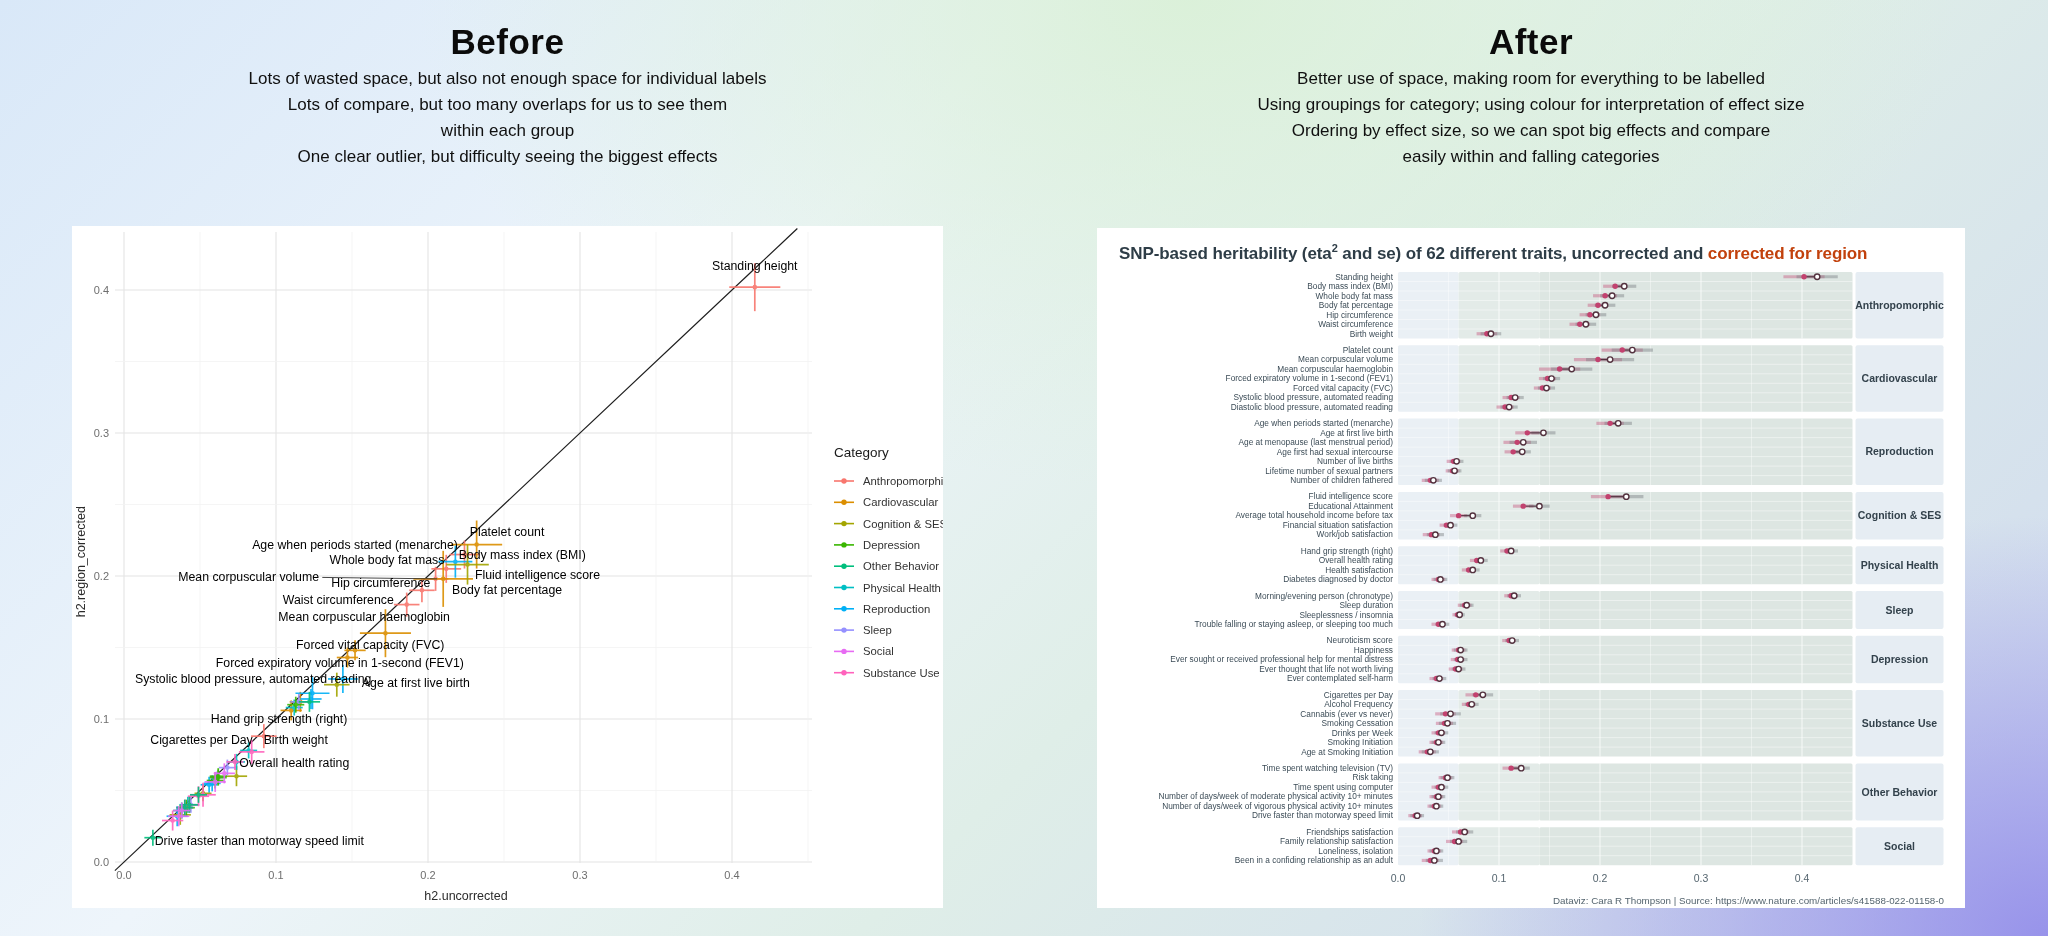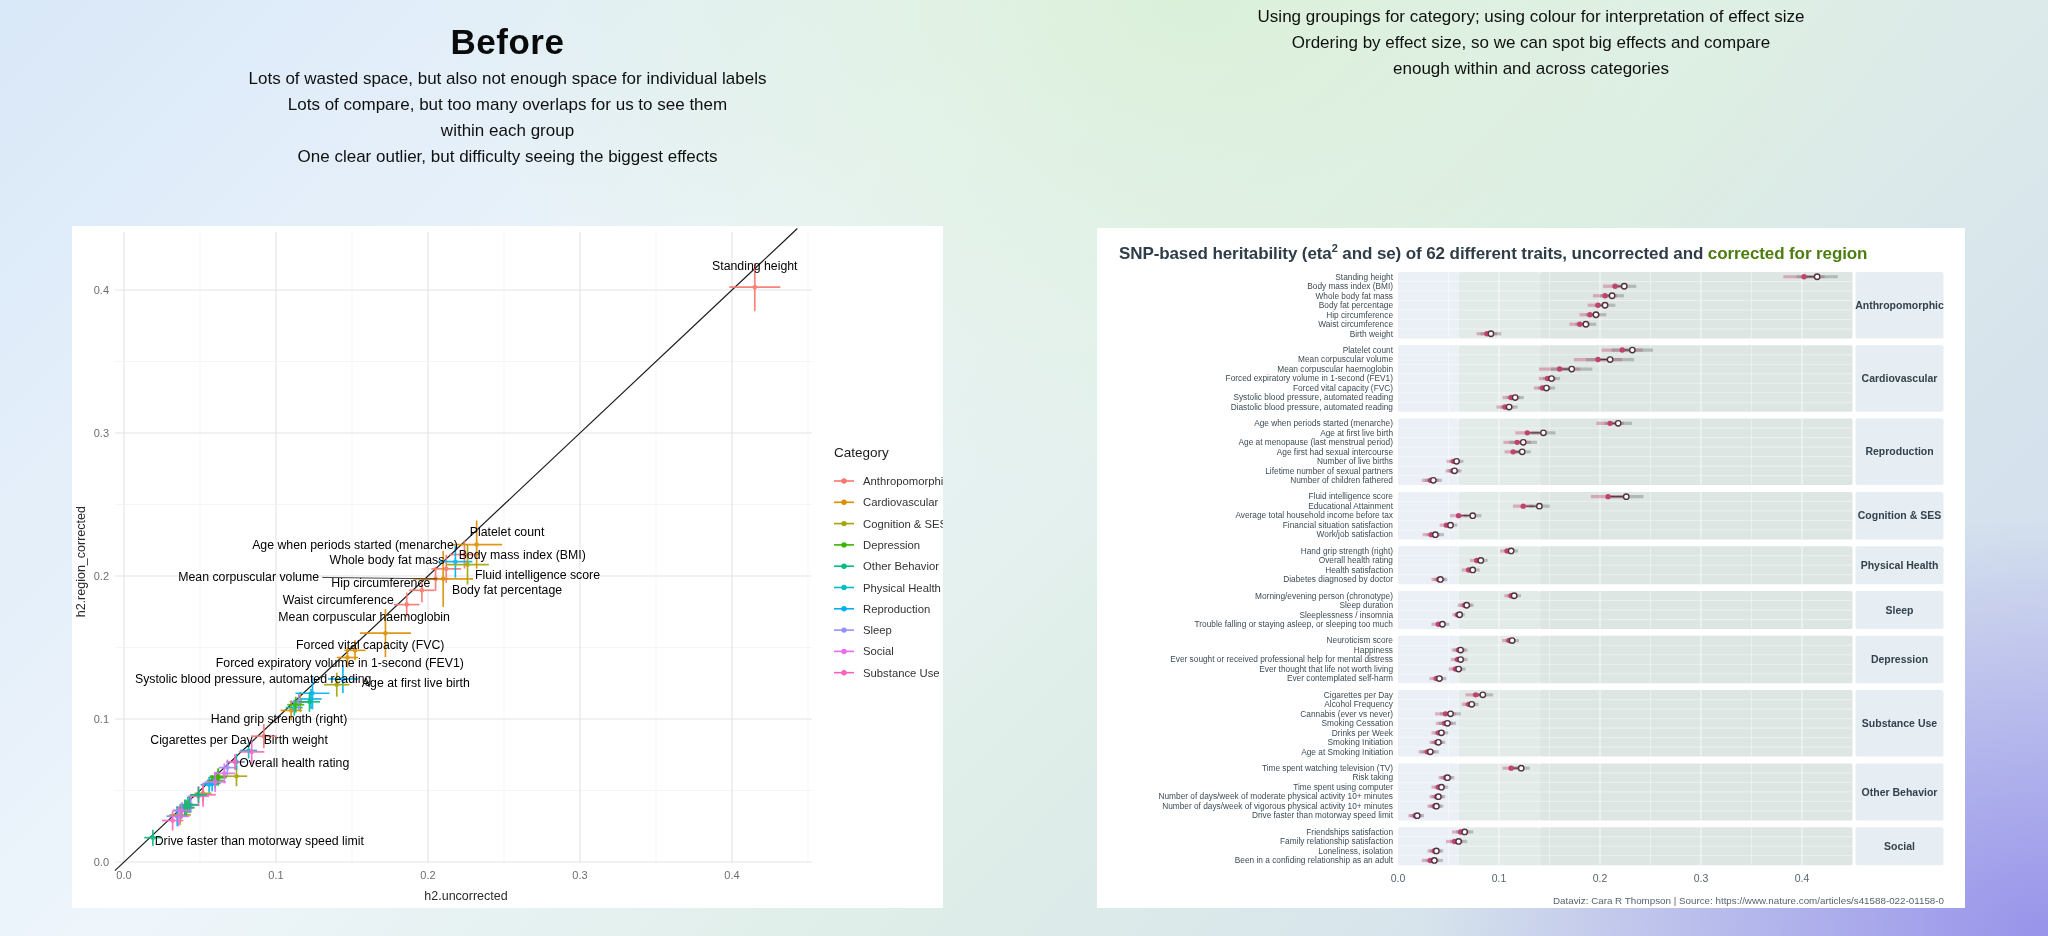--- a/index.html
+++ b/index.html
@@ -432,27 +432,29 @@
               <line x1="762" y1="446.70000000000005" x2="782" y2="446.70000000000005" stroke="#FF62BC" stroke-width="1.6"></line>
               <circle cx="772" cy="446.70000000000005" r="2.7" fill="#FF62BC"></circle>
               <text x="791" y="450.70000000000005" font-size="11.3px" fill="#333">Substance Use</text>
             </g>
           </g>
         </svg>
     </div>
   </section>
 
   <section class="panel panel-right">
+    <h1 class="hero-title">After</h1>
     <div class="hero-sub">
+      <div>Better use of space, making room for everything to be labelled</div>
       <div>Using groupings for category; using colour for interpretation of effect size</div>
       <div>Ordering by effect size, so we can spot big effects and compare</div>
-      <div>enough within and across categories</div>
+      <div>easily within and falling categories</div>
     </div>
     <div class="card card-after">
-      <div class="after-chart-title"><span>SNP-based heritability (eta</span><sup>2</sup><span> and se) of 62 different traits, uncorrected and </span><span id="title-highlight" style="color: #4d7c0f;">corrected for region</span></div>
+      <div class="after-chart-title"><span>SNP-based heritability (eta</span><sup>2</sup><span> and se) of 62 different traits, uncorrected and </span><span id="title-highlight" style="color: #c2410c;">corrected for region</span></div>
       <svg id="after-svg" class="after-svg" width="868" height="680" viewBox="0 0 868 680">
           <g>
             <rect x="301" y="44" width="60.60000000000002" height="66.5" fill="#eaf0f5" rx="1.5"></rect>
             <rect x="361.6" y="44" width="80.79999999999995" height="66.5" fill="#e3ebe8" rx="1.5"></rect>
             <rect x="442.4" y="44" width="313.1" height="66.5" fill="#dde6e2" rx="1.5"></rect>
             <rect x="758.5" y="44" width="88" height="66.5" fill="#e6edf3" rx="2"></rect>
             <line x1="351.5" y1="44" x2="351.5" y2="110.5" stroke="#ffffff" stroke-opacity="0.4" stroke-width="1"></line>
             <line x1="402" y1="44" x2="402" y2="110.5" stroke="#ffffff" stroke-opacity="0.8" stroke-width="1"></line>
             <line x1="452.5" y1="44" x2="452.5" y2="110.5" stroke="#ffffff" stroke-opacity="0.4" stroke-width="1"></line>
             <line x1="503" y1="44" x2="503" y2="110.5" stroke="#ffffff" stroke-opacity="0.8" stroke-width="1"></line>

